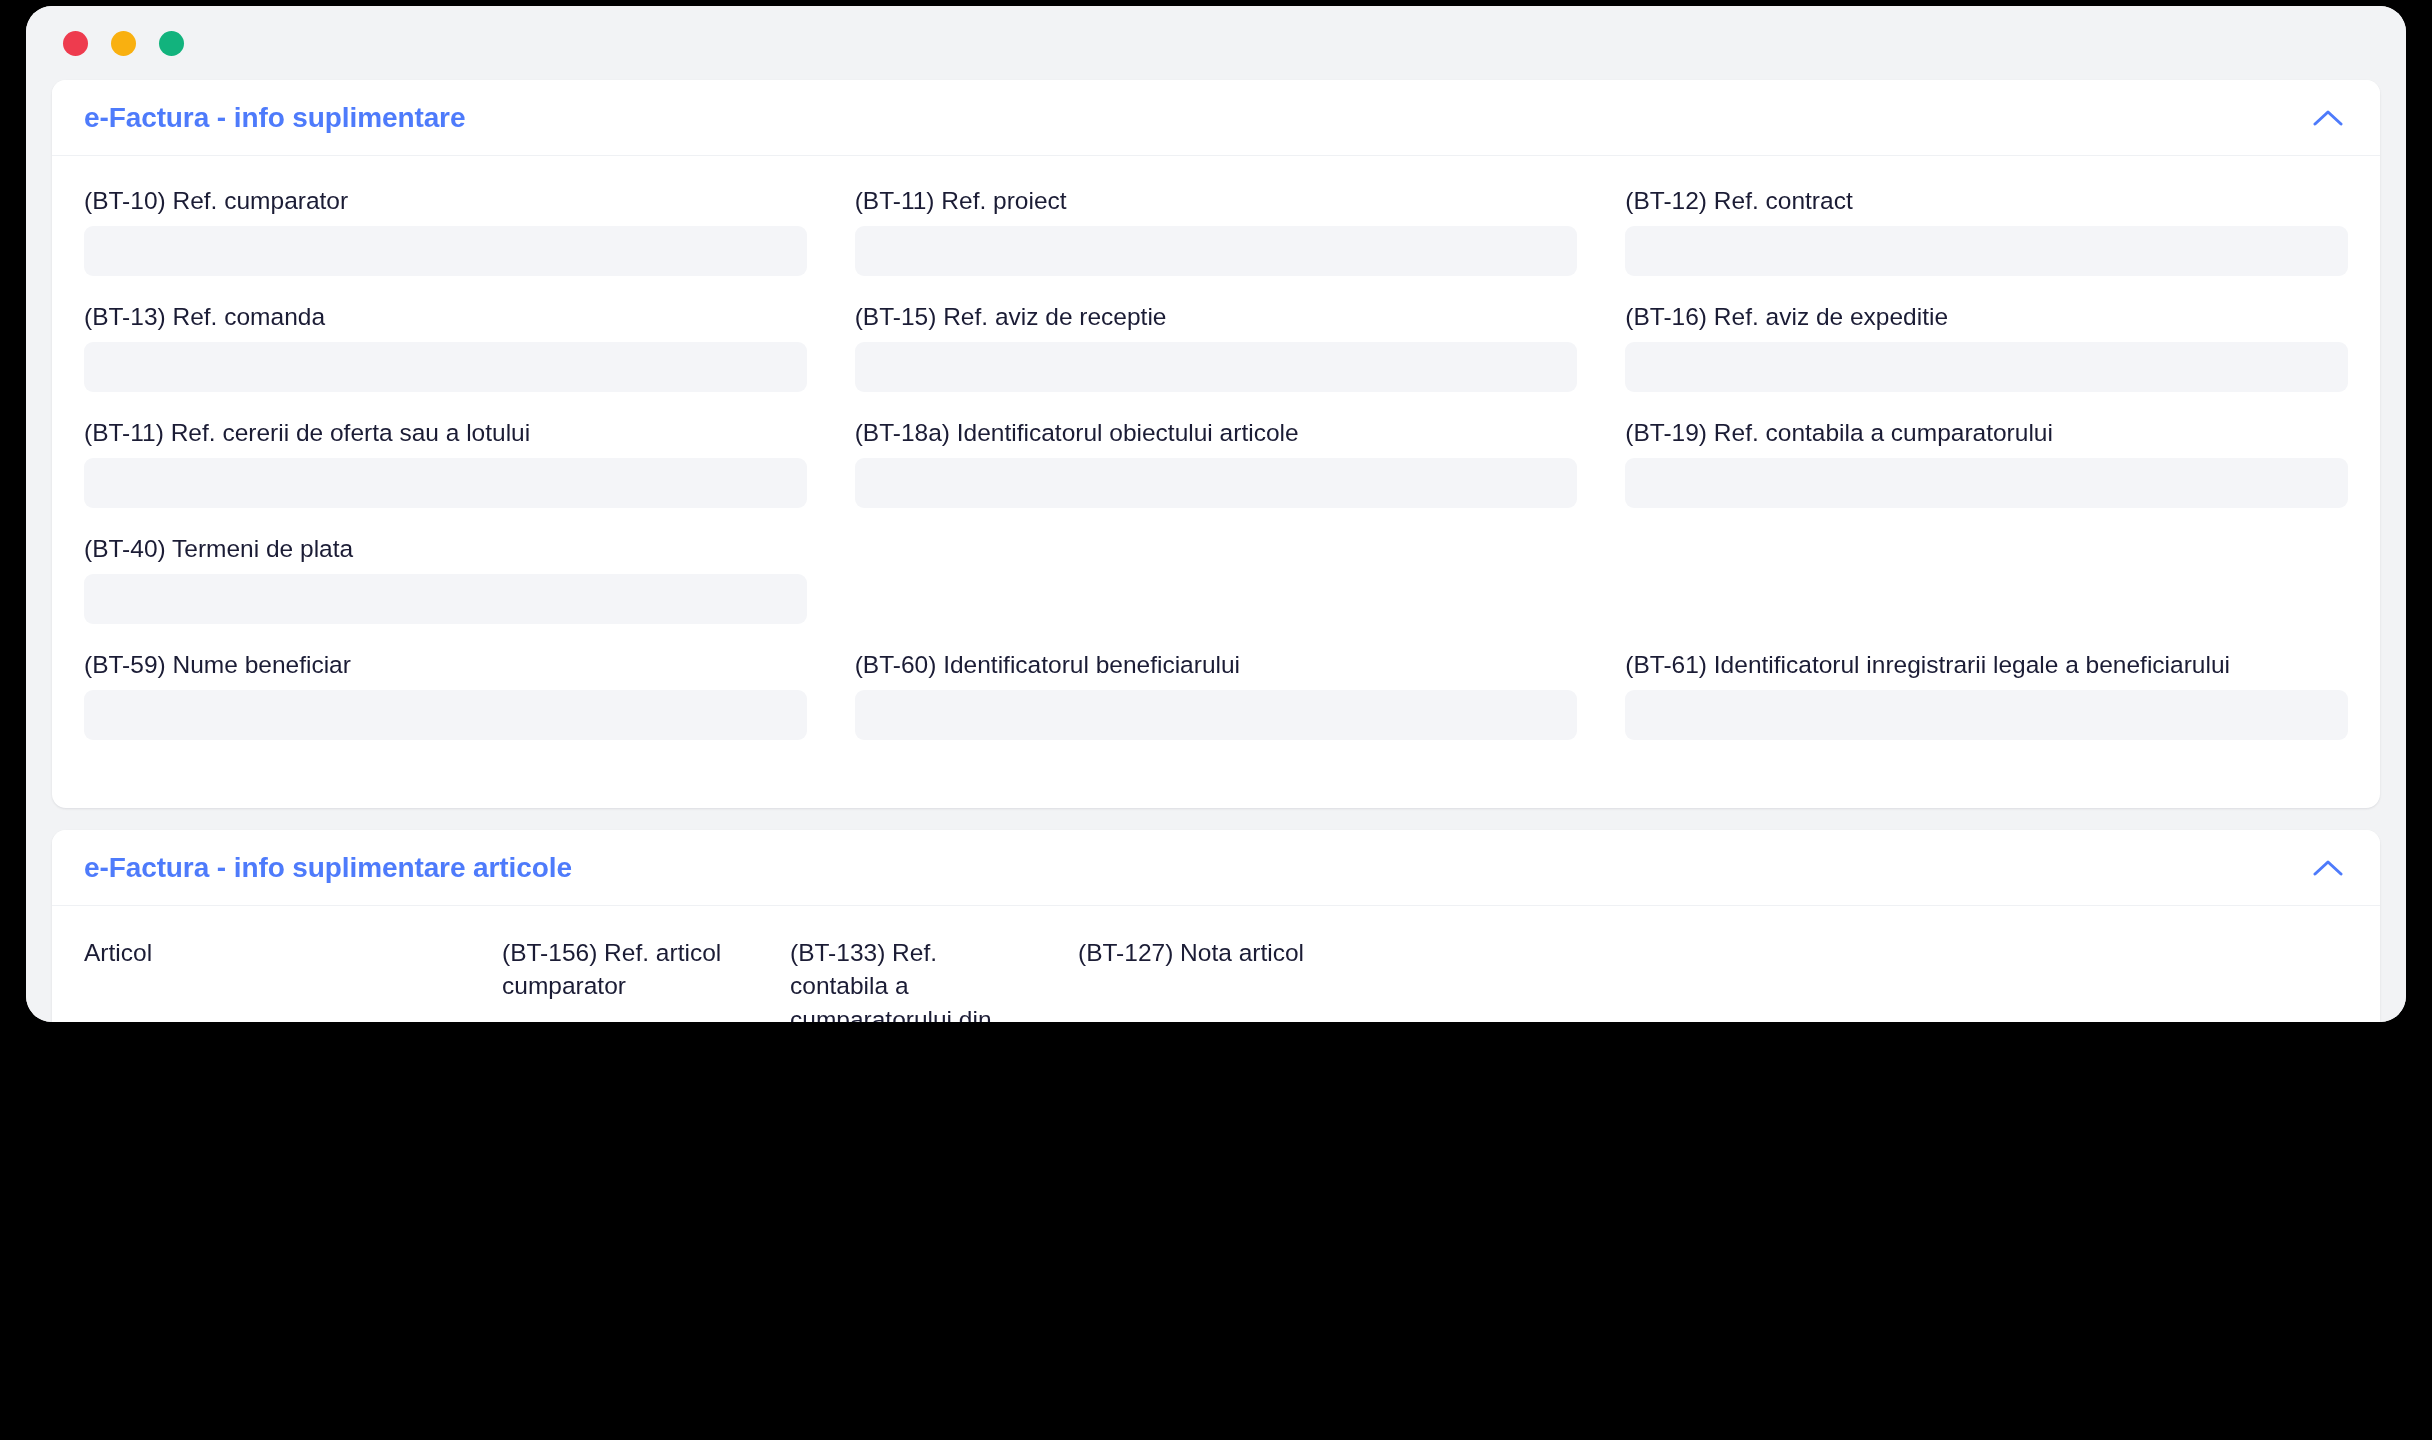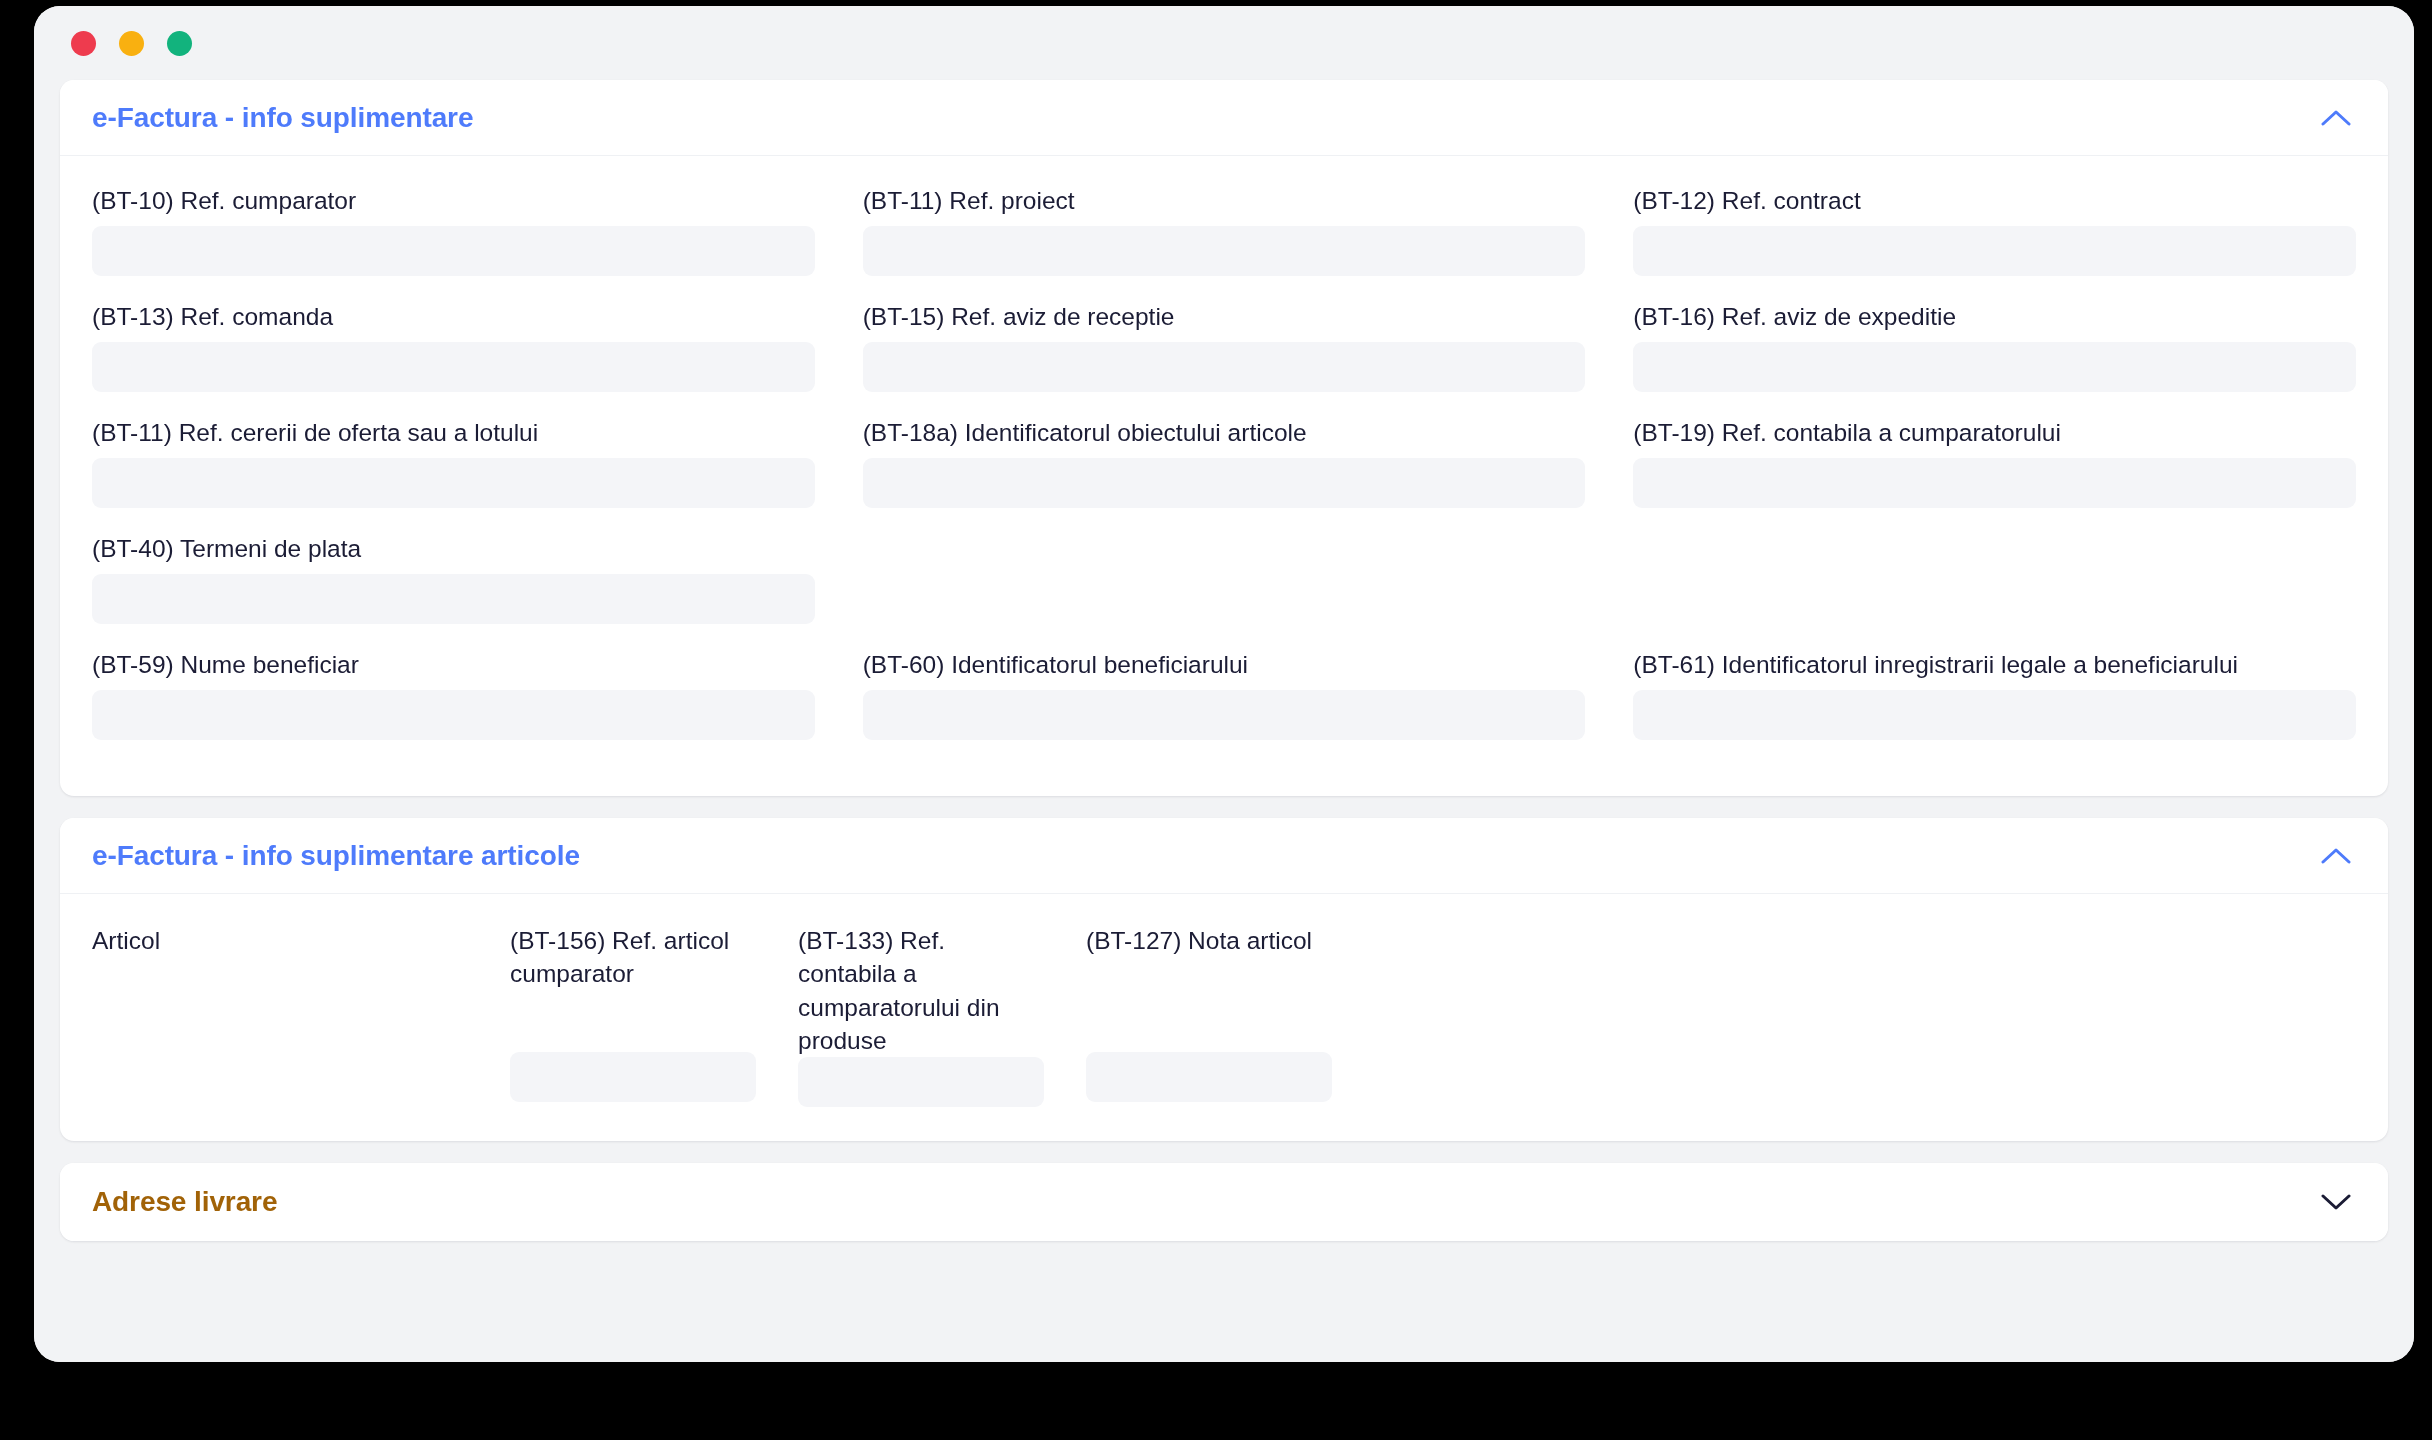--- a/index.html
+++ b/index.html
@@ -11,26 +11,25 @@
     background: #000000;
     font-family: "Liberation Sans", sans-serif;
   }
 
   
   .window {
     position: absolute;
     left: 26px;
     top: 6px;
     width: 2380px;
-    height: 1356px;
+    height: 1016px;
     background: #F2F3F5;
     border-radius: 26px;
     box-shadow: 0 28px 70px rgba(0,0,0,0.55), 0 6px 24px rgba(0,0,0,0.35);
     overflow: hidden;
-    margin-left: 8px;
   }
 
   .titlebar {
     height: 74px;
     display: flex;
     align-items: center;
     padding-left: 37px;
     gap: 23px;
     background: #F2F3F5;
   }
@@ -72,21 +71,21 @@
   }
   .card-title.dark { color: #a16207; }
 
   .chev {
     width: 44px; height: 44px;
     display: flex; align-items: center; justify-content: center;
     cursor: pointer;
   }
   .chev svg { display: block; }
 
-  .card-body { padding: 26px 32px 34px 32px; }
+  .card-body { padding: 26px 32px 46px 32px; }
 
   
   .grid {
     display: grid;
     grid-template-columns: repeat(3, 1fr);
     column-gap: 48px;
   }
   .field {
     display: flex;
     flex-direction: column;

